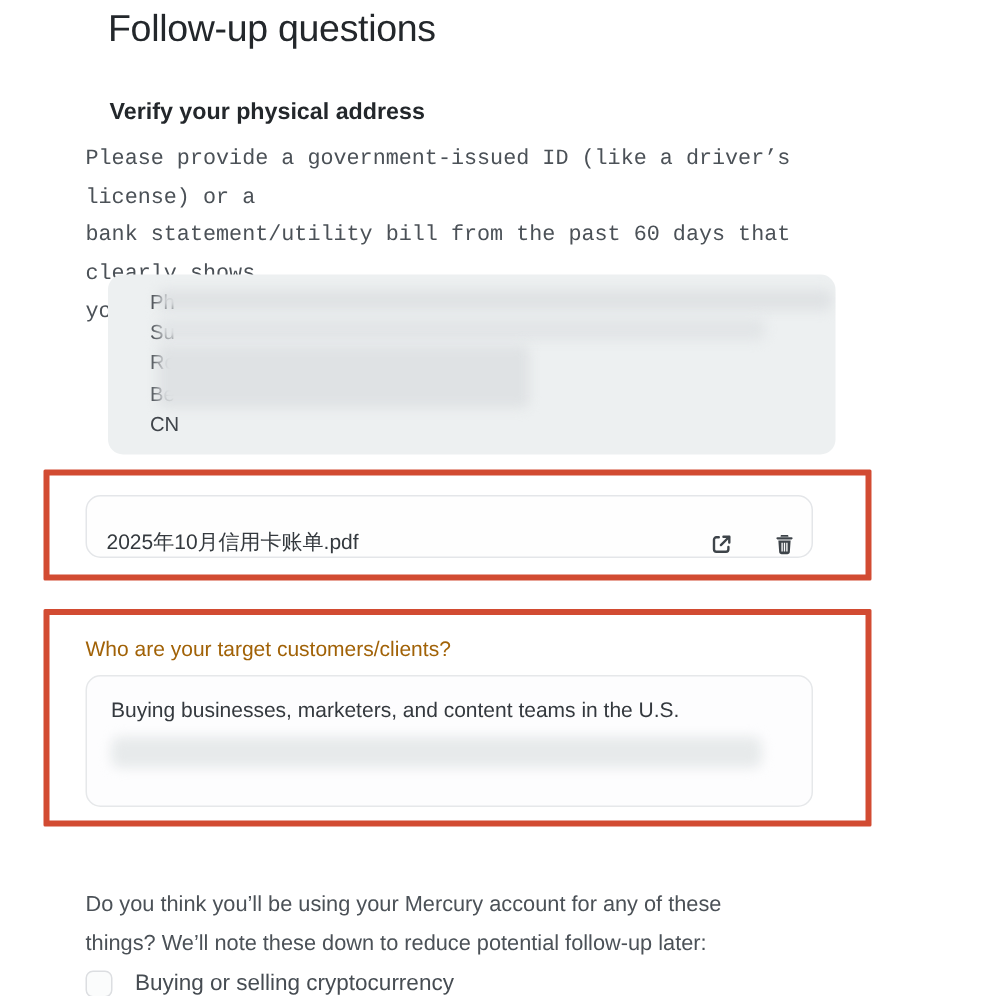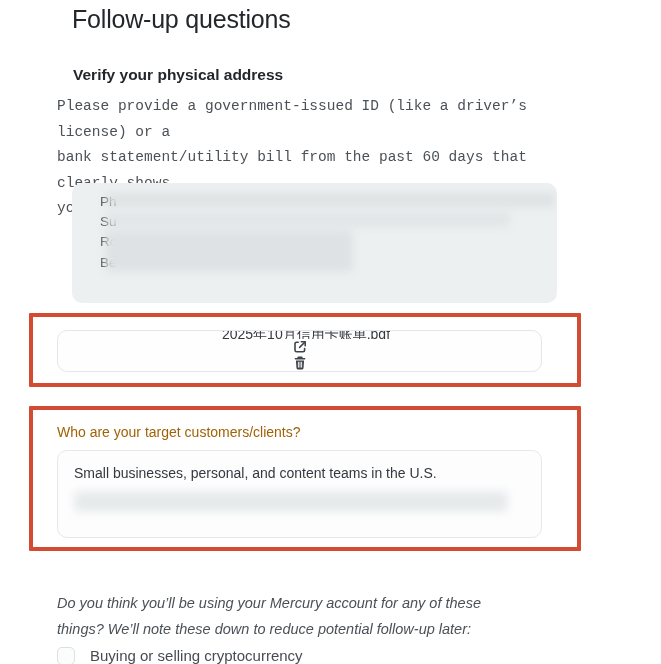--- a/index.html
+++ b/index.html
@@ -21,21 +21,21 @@
   .section-heading {
     position: absolute; left: 57px; top: 66px;
     font-size: 15.5px; font-weight: 700; color: #23272b; margin-left: 16px;
   }
   .desc {
     position: absolute; left: 57px; width: 520px;
     font-size: 14.5px; line-height: 25.5px; color: #4b5157;
     white-space: pre-line;
   }
   .desc-address { top: 94px; font-family: Liberation Mono, monospace; }
-  .desc-usage { top: 591px; font-style: italic; }
+  .desc-usage { top: 591px; }
 
   
   .address-card {
     position: absolute; left: 57px; top: 183px;
     width: 485px; height: 120px;
     background: #edf0f1; border-radius: 10px;
     padding: 9px 0 0 28px;
     font-size: 13.5px; line-height: 20.2px; color: #3f444a;
     overflow: hidden;
     margin-left: 15px;
@@ -54,21 +54,21 @@
     pointer-events: none; border-radius: 1px;
   }
   .redbox-file     { left: 29px; top: 313px; width: 552px; height: 74px; }
   .redbox-question { left: 29px; top: 406px; width: 552px; height: 145px; }
 
   
   .file-row {
     position: absolute; left: 57px; top: 330px;
     width: 485px; height: 42px;
     background: #fefefe; border: 1px solid #e4e6e9; border-radius: 10px;
-    display: flex; align-items: center; overflow: hidden; flex-direction: column;
+    display: flex; align-items: flex-end; overflow: hidden;
   }
   .file-name {
     flex: 1; display: flex; align-items: center;
     padding-left: 13px; font-size: 14px; color: #34393e;
     white-space: nowrap; overflow: hidden;
   }
   .icon-btn {
     background: none; border: none; cursor: pointer;
     display: flex; align-items: center; justify-content: center;
     padding: 0;
@@ -121,20 +121,21 @@
 
   <p class="desc desc-address">Please provide a government-issued ID (like a driver’s license) or a
 bank statement/utility bill from the past 60 days that clearly shows
 your company name or personal name and this address:</p>
 
   <div class="address-card">
     <div>Ph</div>
     <div>Su</div>
     <div>Ro</div>
     <div>Be</div>
+    <div>CN</div>
     <div class="blur-blob blob-1"></div>
     <div class="blur-blob blob-2"></div>
     <div class="blur-blob blob-3"></div>
   </div>
 
   <div class="file-row">
     <span class="file-name">2025年10月信用卡账单.pdf</span>
     <button class="icon-btn btn-open" type="button">
       <svg width="16" height="16" viewBox="0 0 16 16" fill="none" stroke="#3e444a" stroke-width="1.6" stroke-linecap="round" stroke-linejoin="round">
         <path d="M6.2 3.2H4.6C3.7 3.2 3 3.9 3 4.8v6.4c0 .9.7 1.6 1.6 1.6H11c.9 0 1.6-.7 1.6-1.6V9.6"></path>
@@ -151,21 +152,21 @@
         <path d="M6.4 6.8v5.8M8 6.8v5.8M9.6 6.8v5.8" stroke="#fefefe" stroke-width="0.9" fill="none"></path>
       </svg>
     </button>
   </div>
 
   <div class="redbox redbox-file" style="border-color: rgb(210, 75, 50);"></div>
 
   <label class="q-label">Who are your target customers/clients?</label>
 
   <div class="q-textarea">
-    <span>Small businesses, personal, and content teams in the U.S.</span>
+    <span>Buying businesses, marketers, and content teams in the U.S.</span>
     <div class="q-blur"></div>
   </div>
 
   <div class="redbox redbox-question" style="border-color: rgb(210, 75, 50);"></div>
 
   <p class="desc desc-usage">Do you think you’ll be using your Mercury account for any of these
 things? We’ll note these down to reduce potential follow-up later:</p>
 
   <div class="option-row">
     <span class="checkbox"></span>

